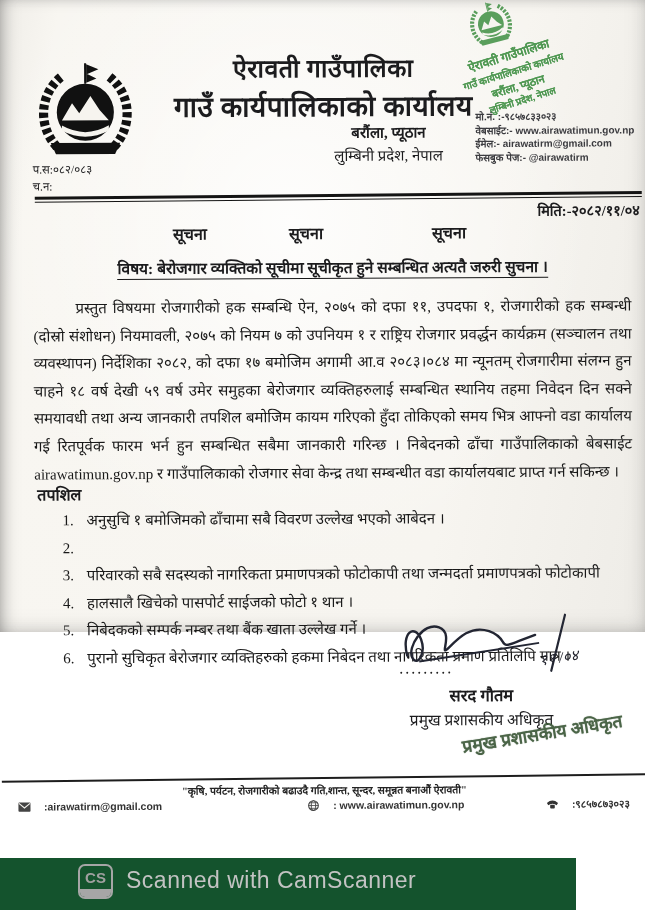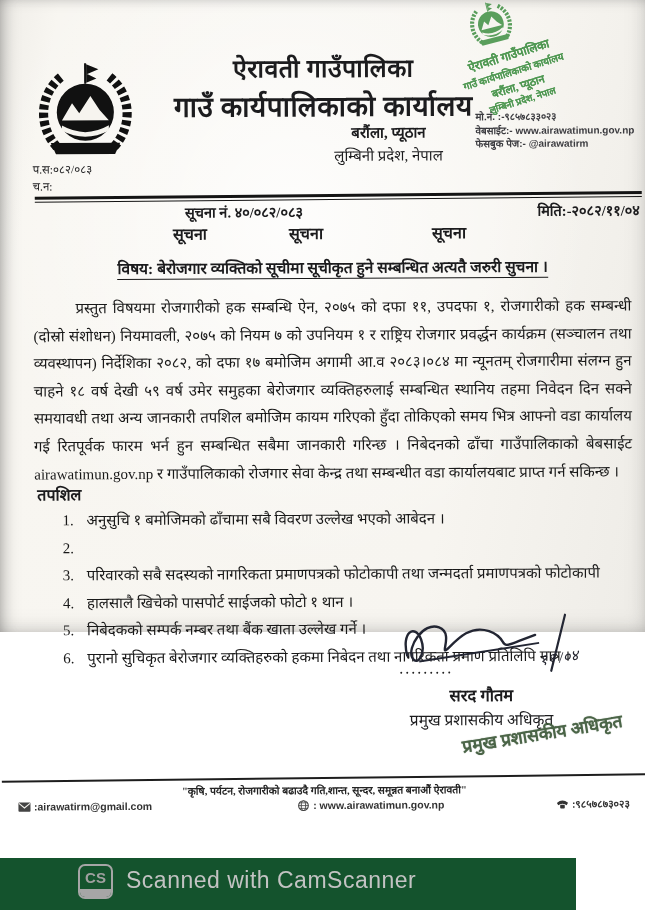--- a/index.html
+++ b/index.html
@@ -74,21 +74,21 @@
   .sig-name { position:absolute; left:380px; top:684px; width:200px; text-align:center; font-size:16.5px; font-weight:bold; }
   .sig-title { position:absolute; left:345px; top:709px; width:270px; text-align:center; font-size:15.5px; }
   .sig-stamp { position:absolute; left:428px; top:722px; width:225px; text-align:center; font-size:17.5px; font-weight:bold;
     color:#33502f; transform:rotate(-9deg); opacity:.88; text-shadow:0 0 1px rgba(51,80,47,.6); }
 
   
   .foot-rule { position:absolute; left:0; top:777px; width:645px; border-top:2.2px solid #1d1d1d; transform:rotate(-0.35deg); }
   .slogan { position:absolute; left:0; top:783px; width:645px; text-align:center; font-size:10.5px; font-weight:bold; color:#242424; }
   .foot-row { position:absolute; left:16px; top:798px; width:612px; display:flex; align-items:center;
     font-family:"Liberation Sans","DejaVu Sans",sans-serif; font-size:10.5px; font-weight:bold; color:#333; }
-  .foot-cell { display:flex; align-items:center; gap:3px; }
+  .foot-cell { display:flex; align-items:center; gap:13px; }
   .fc-web { margin-left:145px;text-align:center; }
   .fc-phone { margin-left:auto; }
   .f-icon { width:13px; height:11px; display:inline-block; }
 
   
   .cs-strip { position:absolute; left:0; top:858px; width:576px; height:52px; background:#14532d; }
   .cs-badge { position:absolute; left:78px; top:6px; width:35px; height:35px; border:2.6px solid #a6a6a6; border-radius:7px;
     color:#a0a0a0; font-family:"Liberation Sans",sans-serif; font-weight:bold; font-size:15px;
     display:flex; align-items:flex-start; justify-content:center; padding-top:3px; overflow:hidden; }
   .cs-badge::after { content:""; position:absolute; left:0; bottom:0; width:100%; height:8px; background:#a6a6a6; }
@@ -137,32 +137,32 @@
         <div class="sl1">ऐरावती गाउँपालिका</div>
         <div class="sl2">गाउँ कार्यपालिकाको कार्यालय</div>
         <div class="sl3">बरौंला, प्यूठान</div>
         <div class="sl4">लुम्बिनी प्रदेश, नेपाल</div>
       </div>
     </div>
 
     <div class="contact-block">
       <div>मो.नं. :-९८५७८३३०२३</div>
       <div>वेबसाईट:- www.airawatimun.gov.np</div>
+      <div>ईमेल:- airawatirm@gmail.com</div>
       <div>फेसबुक पेज:- @airawatirm</div>
     </div>
 
     <div class="ps-block">
       <div>प.स:०८२/०८३</div>
       <div>च.न:</div>
     </div>
 
     <div class="rule-double"></div>
 
     <div class="notice-row">
-      <span class="notice-no">सूचना नं. ४०/०८२/०८३</span>
       <span class="notice-date">मिति:-२०८२/११/०४</span>
     </div>
     <div class="suchana-row">
       <span>सूचना</span>
       <span>सूचना</span>
       <span>सूचना</span>
     </div>
 
     <div class="subject-row">
       <span>विषय: बेरोजगार व्यक्तिको सूचीमा सूचीकृत हुने सम्बन्धित अत्यतै जरुरी सुचना ।</span>

